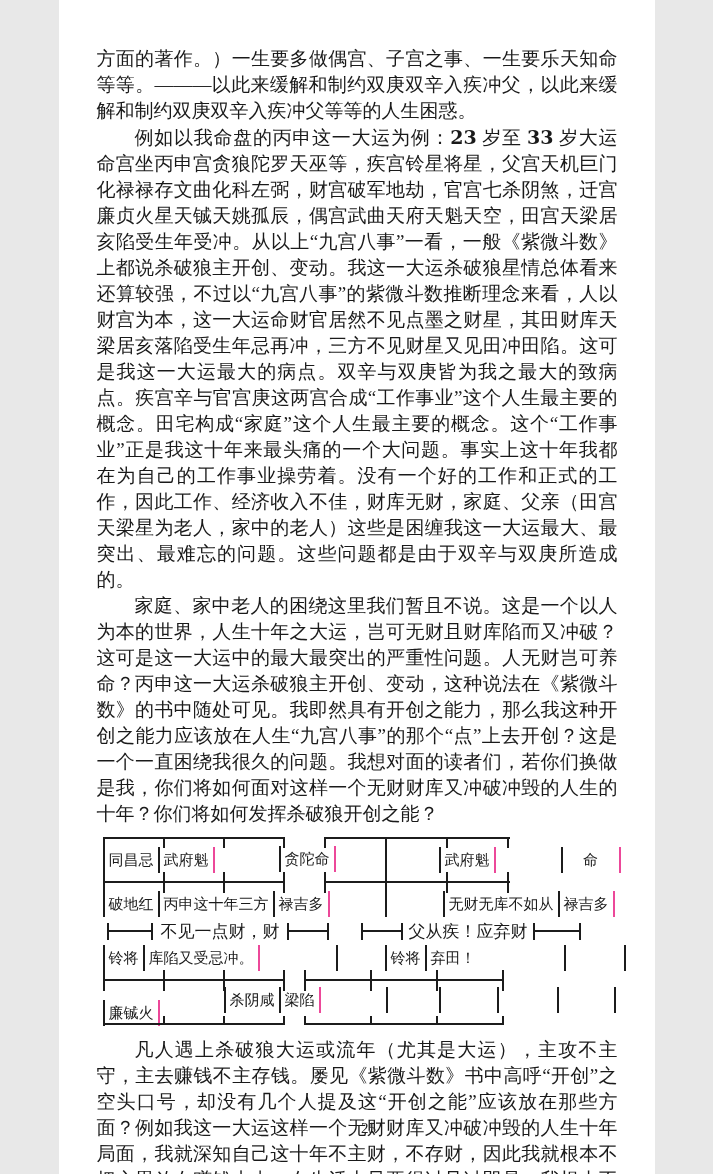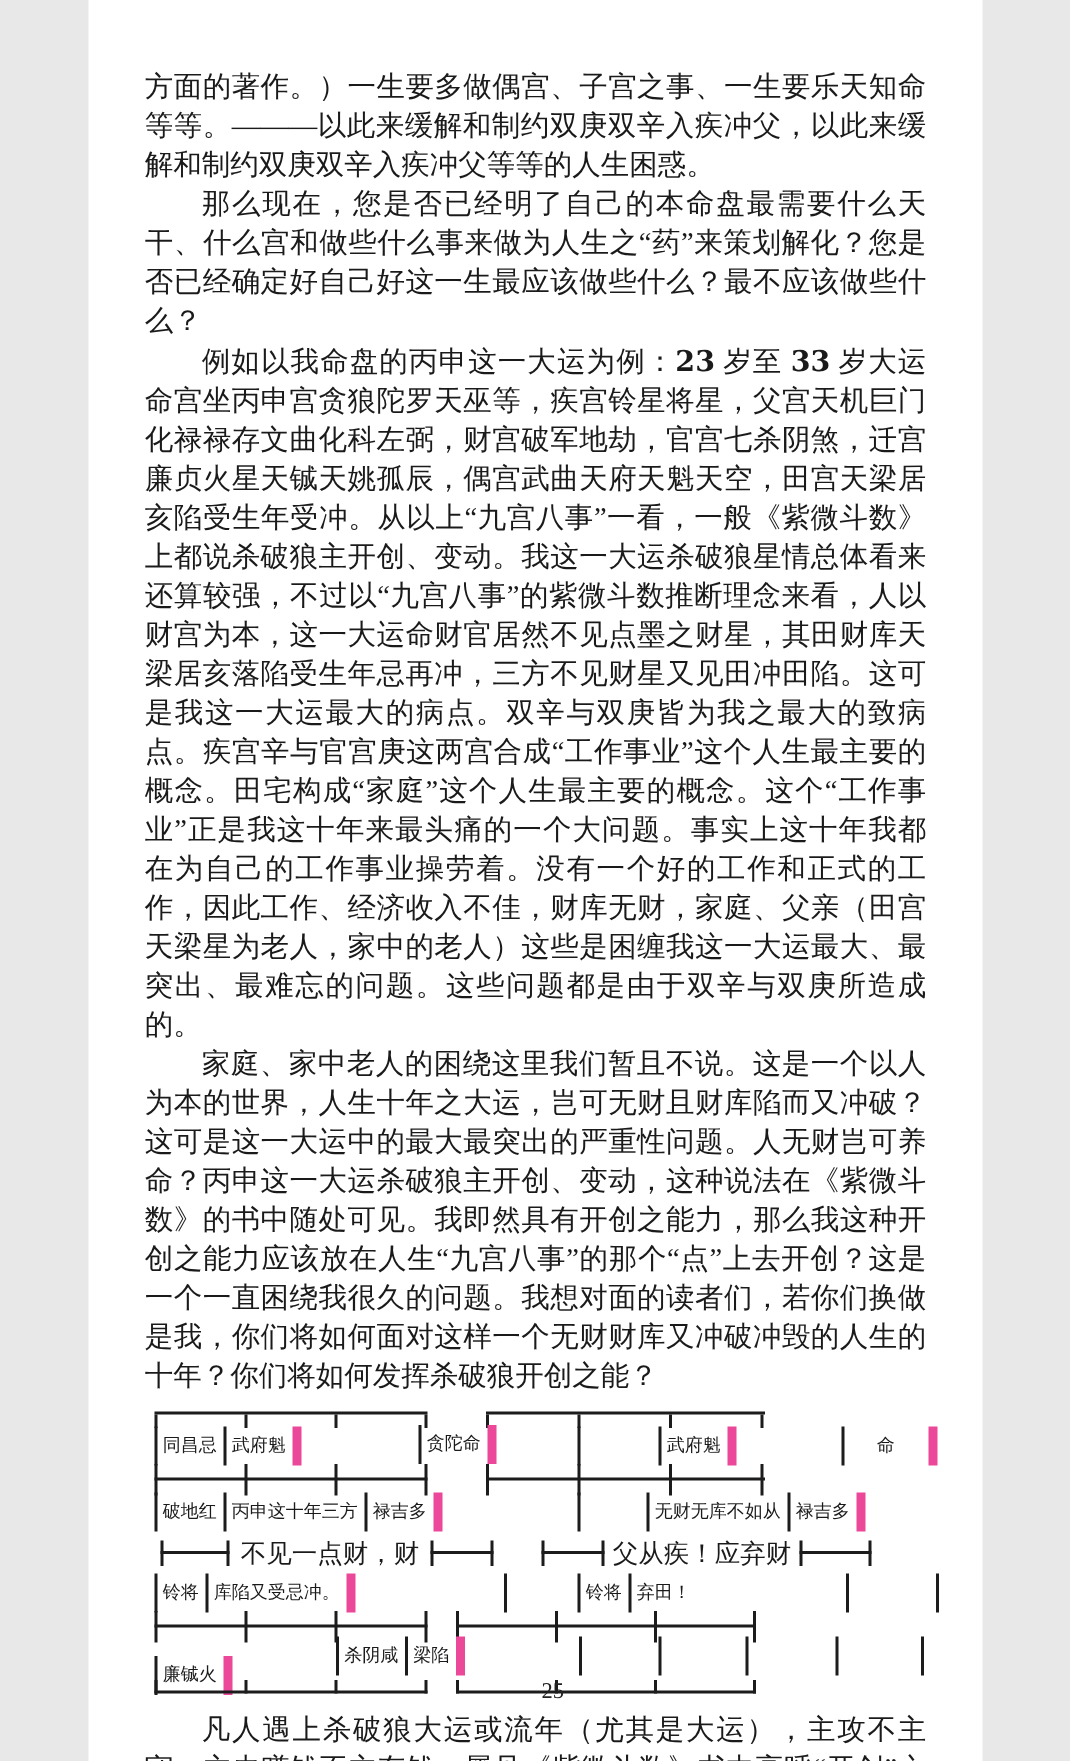--- a/index.html
+++ b/index.html
@@ -12,42 +12,41 @@
 
   
   .dg{position:relative;margin:8px 0 4px 2px;}
   .dg1{height:198px;}
   .dline{position:absolute;border-top:2px solid #1c1c1c;display:flex;justify-content:space-between;}
   .dline i{display:block;width:2px;background:#1c1c1c;}
   .dline.down i{height:9px;}
   .dline.both i{height:21px;margin-top:-11px;}
   .dline.up i{height:9px;margin-top:-9px;}
   .drow{position:absolute;display:flex;}
-  .dc{display:block;border-left:2px solid #1c1c1c;padding:1px 4px;font-size:12px;line-height:24px;white-space:nowrap;font-family:Liberation Mono, monospace;}
-  .drow .dc:last-child{border-right:6px solid #ec4899;}
+  .dc{display:block;border-left:2px solid #1c1c1c;padding:1px 4px;font-size:15px;line-height:24px;white-space:nowrap;}
+  .drow .dc:last-child{border-right:2px solid #ec4899;}
   .drow.open .dc:last-child{border-right:none;}
   .dc.w60{width:48px;text-align:center;}
   .dbar{position:absolute;width:2px;height:26px;background:#1c1c1c;}
   .dbr{position:absolute;border-top:2px solid #1c1c1c;}
   .dbr::before,.dbr::after{content:"";position:absolute;top:-9px;width:2px;height:17px;background:#1c1c1c;}
   .dbr::before{left:0;}
   .dbr::after{right:0;}
   .dtext{position:absolute;font-size:17px;line-height:25px;white-space:nowrap;}
 
   .footer{position:absolute;top:1120px;left:12px;width:100%;text-align:center;font-size:15px;color:#222;}
 </style>
 </head>
 <body>
 
 <div class="page">
   <div class="content">
 
     <p class="para">方面的著作。）一生要多做偶宫、子宫之事、一生要乐天知命等等。———以此来缓解和制约双庚双辛入疾冲父，以此来缓解和制约双庚双辛入疾冲父等等的人生困惑。</p>
 
-    <p class="para indent">那么现在，您是否已经明了自己的本命盘最需要什么天干、什么宫和做些什么事来做为人生之“药”来策划解化？您是否已经确定好自己好这一生最应该做些什么？最不应该做些什么？</p>
 
     <p class="para indent"><span>例如以我命盘的丙申这一大运为例：</span><b>23</b><span> 岁至 </span><b>33</b><span> 岁大运命宫坐丙申宫贪狼陀罗天巫等，疾宫铃星将星，父宫天机巨门化禄禄存文曲化科左弼，财宫破军地劫，官宫七杀阴煞，迁宫廉贞火星天铖天姚孤辰，偶宫武曲天府天魁天空，田宫天梁居亥陷受生年受冲。从以上“九宫八事”一看，一般《紫微斗数》上都说杀破狼主开创、变动。我这一大运杀破狼星情总体看来还算较强，不过以“九宫八事”的紫微斗数推断理念来看，人以财宫为本，这一大运命财官居然不见点墨之财星，其田财库天梁居亥落陷受生年忌再冲，三方不见财星又见田冲田陷。这可是我这一大运最大的病点。双辛与双庚皆为我之最大的致病点。疾宫辛与官宫庚这两宫合成“工作事业”这个人生最主要的概念。田宅构成“家庭”这个人生最主要的概念。这个“工作事业”正是我这十年来最头痛的一个大问题。事实上这十年我都在为自己的工作事业操劳着。没有一个好的工作和正式的工作，因此工作、经济收入不佳，财库无财，家庭、父亲（田宫天梁星为老人，家中的老人）这些是困缠我这一大运最大、最突出、最难忘的问题。这些问题都是由于双辛与双庚所造成的。</span></p>
 
     <p class="para indent">家庭、家中老人的困绕这里我们暂且不说。这是一个以人为本的世界，人生十年之大运，岂可无财且财库陷而又冲破？这可是这一大运中的最大最突出的严重性问题。人无财岂可养命？丙申这一大运杀破狼主开创、变动，这种说法在《紫微斗数》的书中随处可见。我即然具有开创之能力，那么我这种开创之能力应该放在人生“九宫八事”的那个“点”上去开创？这是一个一直困绕我很久的问题。我想对面的读者们，若你们换做是我，你们将如何面对这样一个无财财库又冲破冲毁的人生的十年？你们将如何发挥杀破狼开创之能？</p>
 
     <div class="dg dg1">
 
       <div class="dline down" style="left:4px;top:2px;width:182px;">
           <i></i>
           <i></i>
@@ -88,21 +87,21 @@
           <i></i>
           <i></i>
         </div>
 
       <div class="drow" style="left:4px;top:56px;">
         <span class="dc">破地红</span>
           <span class="dc">丙申这十年三方</span>
           <span class="dc">禄吉多</span>
       </div>
       <div class="dbar" style="left:286px;top:56px;"></div>
-      <div class="drow" style="left:332px;top:56px;align-items:center;">
+      <div class="drow" style="left:344px;top:56px;align-items:center;">
         <span class="dc">无财无库不如从</span>
           <span class="dc">禄吉多</span>
       </div>
 
       <div class="dbr" style="left:8px;top:95px;width:46px;"></div>
       <div class="dtext" style="left:62px;top:84px;text-align:right;">不见一点财，财</div>
       <div class="dbr" style="left:188px;top:95px;width:42px;"></div>
       <div class="dbr" style="left:262px;top:95px;width:42px;"></div>
       <div class="dtext" style="left:310px;top:84px;">父从疾！应弃财</div>
       <div class="dbr" style="left:434px;top:95px;width:48px;"></div>

